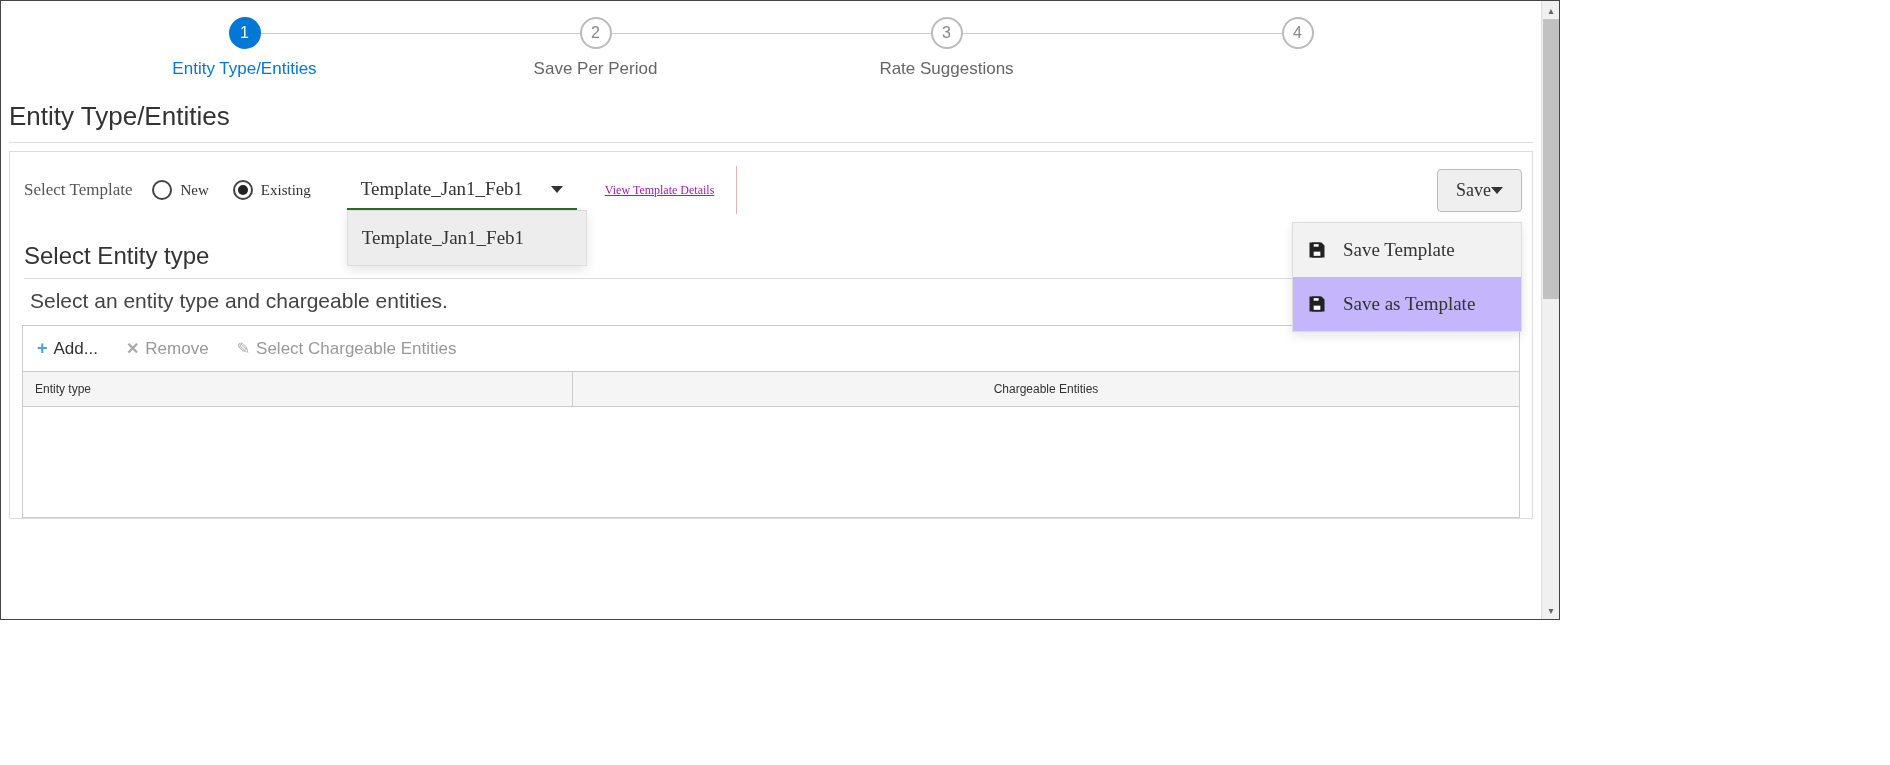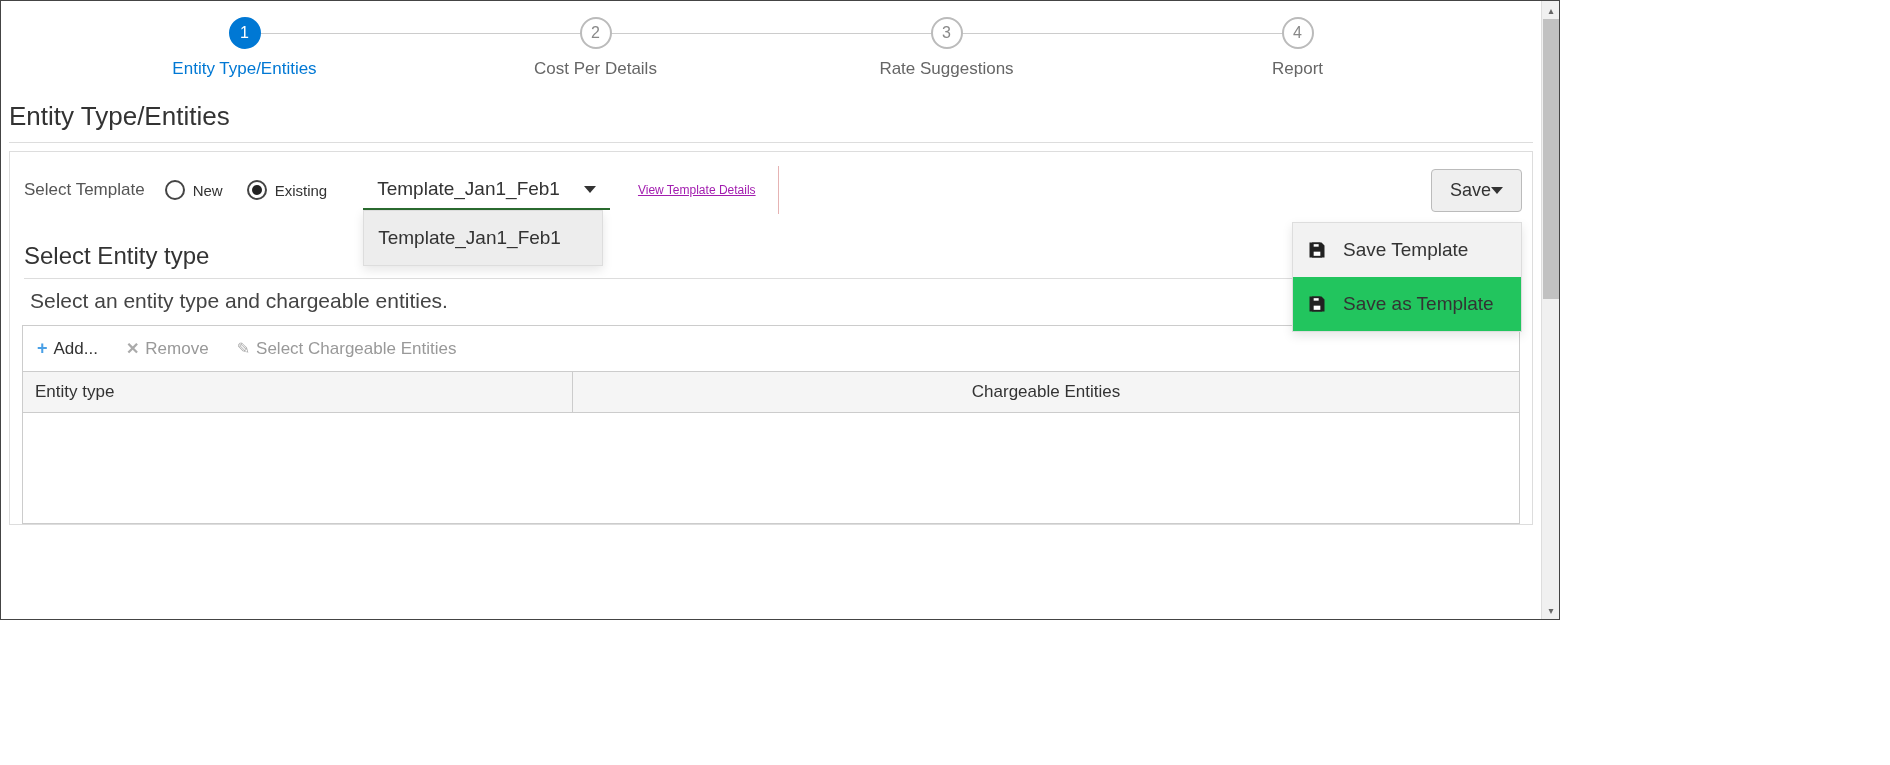--- a/index.html
+++ b/index.html
@@ -111,20 +111,21 @@
       padding: 10px 10px 0 10px;
       position: relative;
     }
     
     .template-row {
       display: flex;
       align-items: center;
       gap: 20px;
       min-height: 56px;
       position: relative;
+      font-family: Liberation Serif, serif;
     }
     .template-label {
       font-size: 17px;
       color: #555;
       padding-left: 4px;
     }
     .radio-group {
       display: flex;
       align-items: center;
       gap: 24px;
@@ -214,21 +215,21 @@
       border-radius: 4px;
       font-size: 18px;
       cursor: pointer;
     }
     .save-dropdown {
       position: absolute;
       top: 100%;
       right: 0;
       margin-top: 10px;
       width: 230px;
-      background: #22c55e;
+      background: #c4b5fd;
       border: 1px solid #ddd;
       box-shadow: 0 4px 10px rgba(0,0,0,0.1);
       z-index: 10;
     }
     .save-dropdown-item {
       display: flex;
       align-items: center;
       gap: 16px;
       padding: 16px 14px;
       font-size: 19px;
@@ -275,21 +276,21 @@
     .x-icon { color: #aaa; font-weight: bold; font-size: 16px; }
     .pencil-icon { color: #aaa; font-size: 16px; }
     
     .table-header {
       display: flex;
       background: #f5f5f5;
       border-bottom: 1px solid #ccc;
     }
     .th {
       padding: 10px 12px;
-      font-size: 17px;
+      font-size: 12px;
       color: #333;
       border-right: 1px solid #ccc;
     }
     .th.col1 { width: 550px; }
     .th.col2 { flex: 1; border-right: none; text-align: center; }
     .no-data {
       padding: 12px 12px;
       font-size: 17px;
       color: #333;
     }
@@ -302,31 +303,30 @@
 
     <div class="stepper">
       <div class="step active">
         <div class="step-line"></div>
         <div class="step-circle">1</div>
         <div class="step-label">Entity Type/Entities</div>
       </div>
       <div class="step">
         <div class="step-line"></div>
         <div class="step-circle">2</div>
-        <div class="step-label">Cost Per Details</div>
+        <div class="step-label">Save Per Period</div>
       </div>
       <div class="step">
         <div class="step-line"></div>
         <div class="step-circle">3</div>
         <div class="step-label">Rate Suggestions</div>
       </div>
       <div class="step">
         
         <div class="step-circle">4</div>
-        <div class="step-label">Report</div>
       </div>
     </div>
 
     <div class="page-title">Entity Type/Entities</div>
 
     <div class="panel">
 
     <div class="template-row">
       <span class="template-label">Select Template</span>
 

